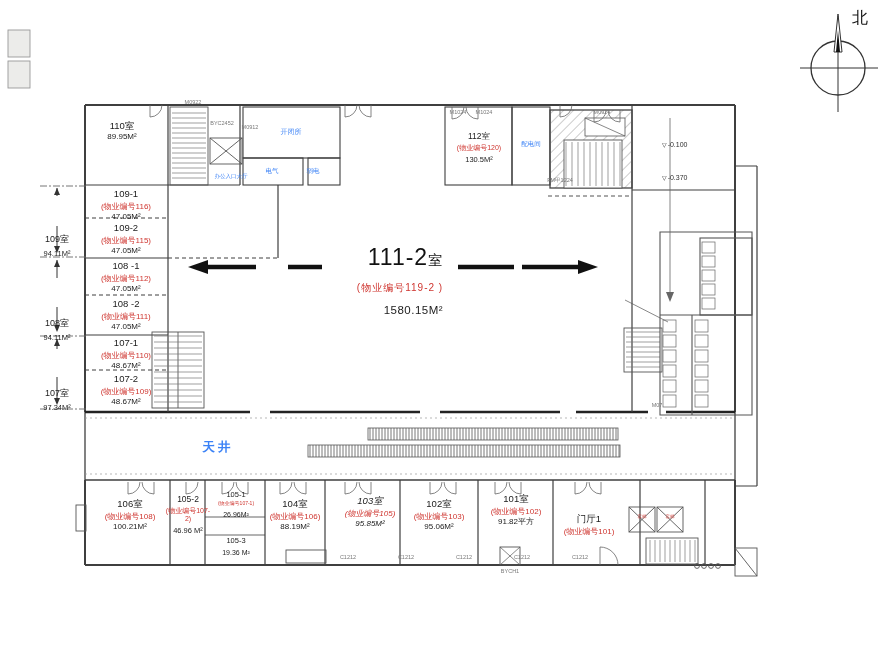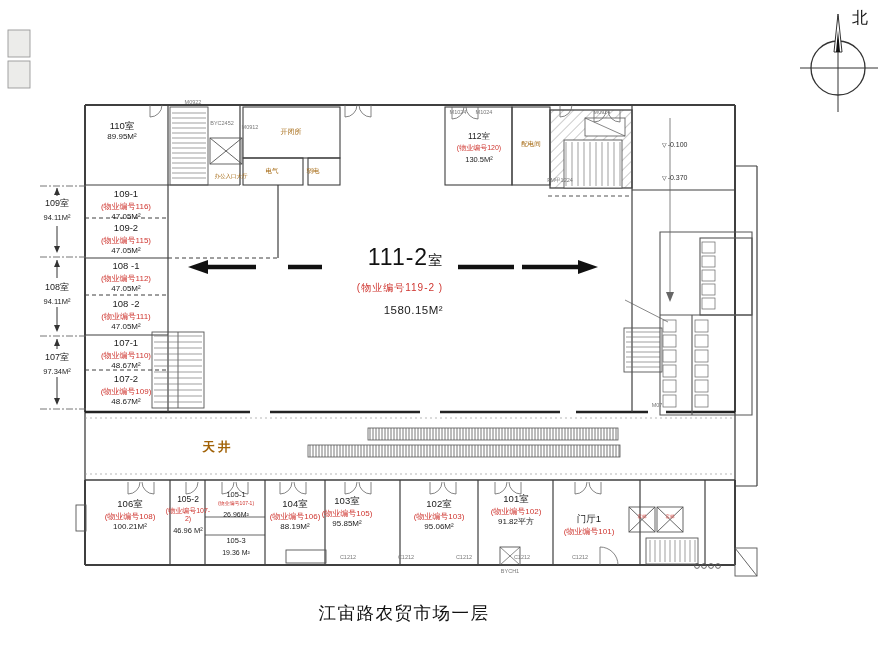--- a/index.html
+++ b/index.html
@@ -21,23 +21,23 @@
   .s-xxs .rprop{font-size:5px;margin-top:1px;}
   .s-xxs .rarea{font-size:7px;margin-top:4px;}
   .s-md .rname{font-size:14px;letter-spacing:.5px;}
   .s-md .rsuffix{font-size:9.5px;}
   .s-md .rprop{font-size:8.5px;margin-top:4px;}
   .s-md .rarea{font-size:10px;margin-top:4px;}
   .s-lg .rname{font-size:23px;letter-spacing:1px;color:#111;}
   .s-lg .rsuffix{font-size:14px;}
   .s-lg .rprop{font-size:10px;margin-top:10px;letter-spacing:1px;}
   .s-lg .rarea{font-size:11.5px;margin-top:9px;letter-spacing:.5px;}
-  .side .sname{font-size:9px;}
+  .side .sname{font-size:9px;margin-top:36px;}
   .side .sarea{font-size:7.5px;margin-top:4px;}
-  .ann{color:#a16207;}
+  .ann{color:#3b82f6;}
   .a-tianjing{font-size:12.5px;letter-spacing:3px;font-weight:600;}
   .a-7{font-size:7px;}
   .a-6{font-size:6.5px;}
   .a-5{font-size:5.5px;}
   .a-ele{font-size:4.5px;color:#cf3630;}
   .code{position:absolute;transform:translateX(-50%);font-size:5.5px;color:#787878;white-space:nowrap;}
   .elev{position:absolute;font-size:7px;color:#2e2e2e;white-space:nowrap;}
   .elev .tri{font-size:6px;margin-right:1px;}
   #title{position:absolute;left:404px;top:601px;transform:translateX(-50%);
          font-size:17.5px;letter-spacing:1.5px;color:#111;}
@@ -340,21 +340,21 @@
       </div>
       <div class="lbl room s-xxs" style="left: 236px; top: 536px;">
         <div class="rname"><span>105-3</span></div>
         <div class="rarea">19.36 M²</div>
       </div>
       <div class="lbl room s-sm" style="left: 295px; top: 498px;">
         <div class="rname"><span>104室</span></div>
         <div class="rprop">(物业编号106)</div>
         <div class="rarea">88.19M²</div>
       </div>
-      <div class="lbl room s-sm" style="left: 347px; top: 495px;">
+      <div class="lbl room s-sm" style="left: 370px; top: 495px; font-style: italic;">
         <div class="rname"><span>103室</span></div>
         <div class="rprop">(物业编号105)</div>
         <div class="rarea">95.85M²</div>
       </div>
       <div class="lbl room s-sm" style="left: 439px; top: 498px;">
         <div class="rname"><span>102室</span></div>
         <div class="rprop">(物业编号103)</div>
         <div class="rarea">95.06M²</div>
       </div>
       <div class="lbl room s-sm" style="left: 516px; top: 493px;">
@@ -397,15 +397,14 @@
       <div class="code" style="left: 560px; top: 177px;">FM甲1224</div>
       <div class="code" style="left: 657px; top: 402px;">M07</div>
       <div class="code" style="left: 348px; top: 554px;">C1212</div>
       <div class="code" style="left: 406px; top: 554px;">C1212</div>
       <div class="code" style="left: 464px; top: 554px;">C1212</div>
       <div class="code" style="left: 522px; top: 554px;">C1212</div>
       <div class="code" style="left: 580px; top: 554px;">C1212</div>
       <div class="code" style="left: 510px; top: 568px;">BYCH1</div>
     </div>
 
-  <div id="title">江宙路农贸市场一层</div>
   <div id="north-label">北</div>
 </div>
 
 </body></html>

